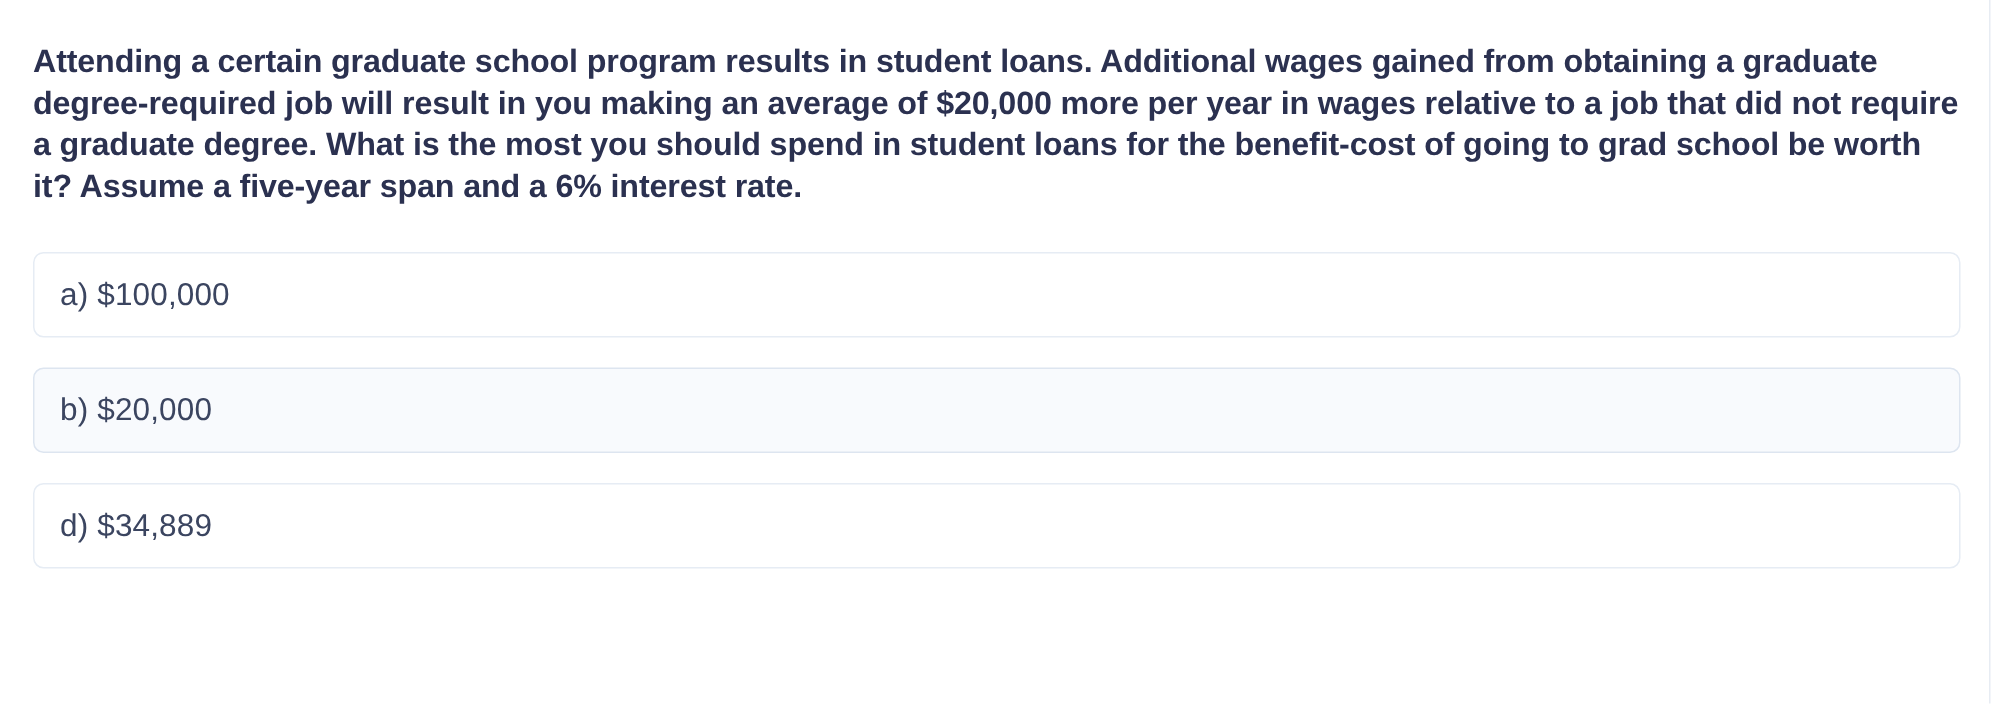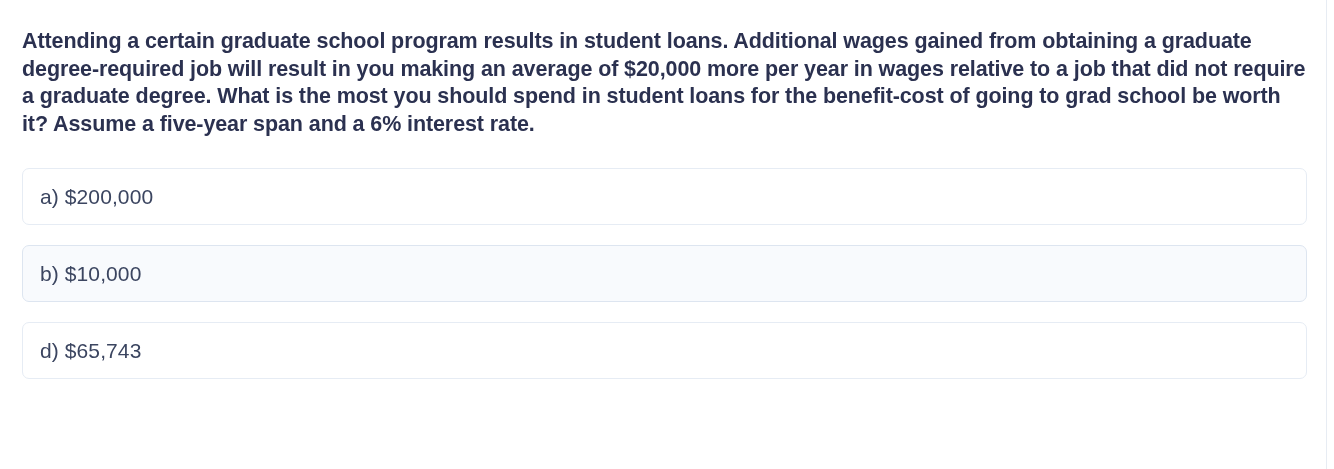--- a/index.html
+++ b/index.html
@@ -77,23 +77,23 @@
 </style>
 </head>
 <body>
 
 <div id="quiz-root">
 
   <div id="question-text">Attending a certain graduate school program results in student loans. Additional wages gained from obtaining a graduate degree-required job will result in you making an average of $20,000 more per year in wages relative to a job that did not require a graduate degree. What is the most you should spend in student loans for the benefit-cost of going to grad school be worth it? Assume a five-year span and a 6% interest rate.</div>
 
   <div id="options-list">
     <div class="option-row">
-      <span class="option-label">a) $200,000</span>
+      <span class="option-label">a) $100,000</span>
     </div>
     <div class="option-row is-selected">
-      <span class="option-label">b) $10,000</span>
+      <span class="option-label">b) $20,000</span>
     </div>
     <div class="option-row">
-      <span class="option-label">d) $65,743</span>
+      <span class="option-label">d) $34,889</span>
     </div>
   </div>
 
 </div>
 
 </body></html>

